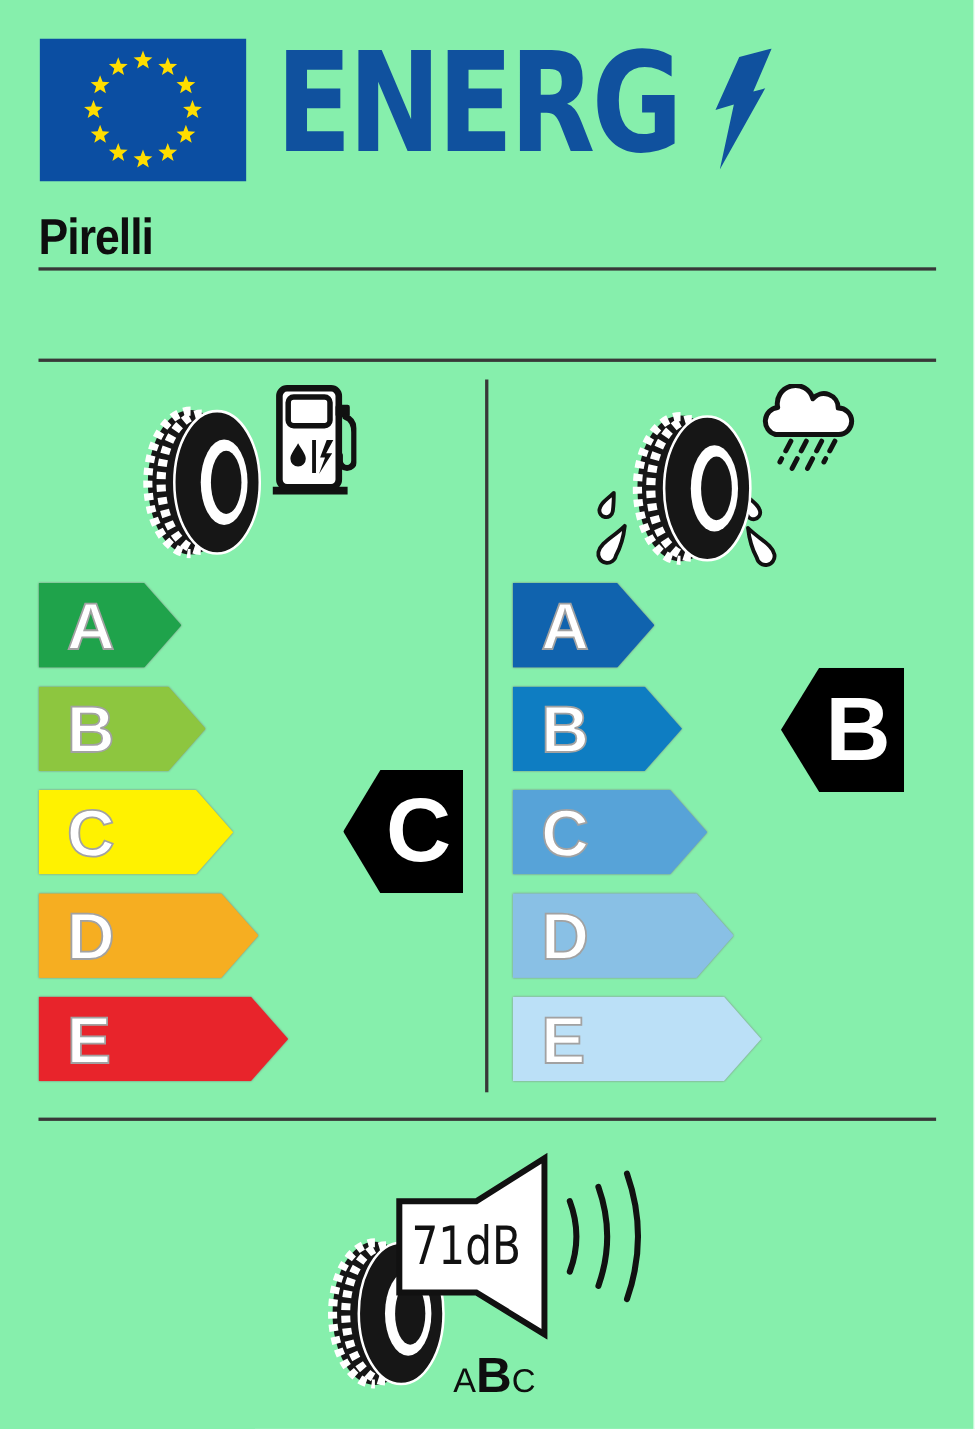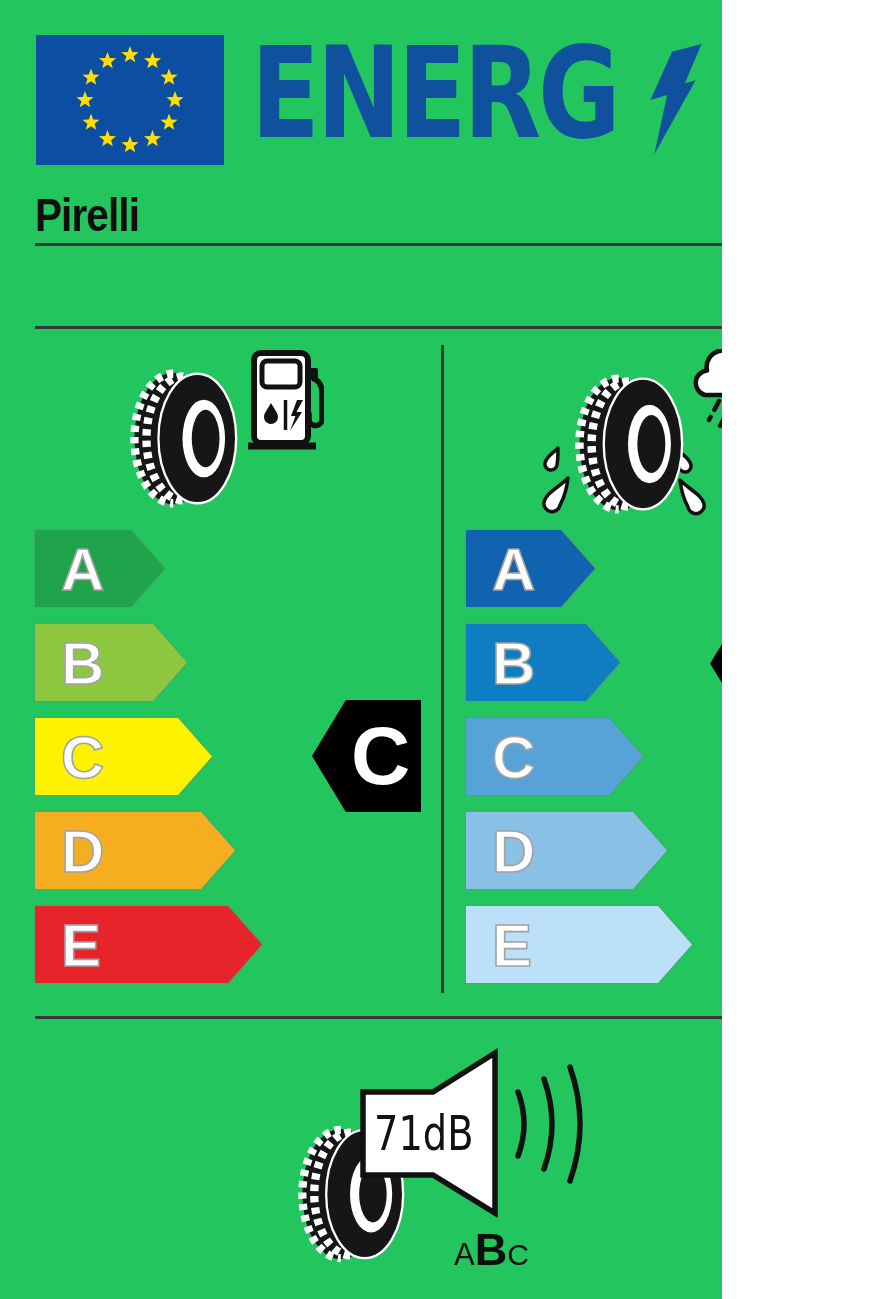--- a/index.html
+++ b/index.html
@@ -1,17 +1,17 @@
 <!DOCTYPE html>
 <html><head>
 <meta charset="utf-8">
 <style>
   html,body{margin:0;padding:0;background:#fff;}
   .label{
-    position:relative;width:722px;height:1299px;background:#22c55e;overflow:hidden;
+    position:relative;width:885px;height:1299px;background:#86efac;overflow:hidden;
     font-family:"Liberation Sans", sans-serif;
   }
   
   .eu-flag{position:absolute;left:36px;top:35px;width:188px;height:130px;}
   .logo-text{
     position:absolute;left:251px;top:36px;height:116px;line-height:116px;
     font-family:"DejaVu Sans", sans-serif;font-weight:bold;font-size:126px;
     letter-spacing:-4px;transform:scaleX(0.80);transform-origin:left center;
     white-space:nowrap;
   }
@@ -46,21 +46,21 @@
 
   
   .icon{position:absolute;}
 
   
   .db-text{
     position:absolute;left:374px;top:1105px;font-family:"DejaVu Sans", sans-serif;
     font-size:48px;color:#111;transform:scaleX(0.80);transform-origin:left top;
     white-space:nowrap;z-index:6;
   }
-  .abc{position:absolute;left:412px;top:1224px;white-space:nowrap;z-index:6;color:#0e0e0e;margin-left:42px;}
+  .abc{position:absolute;left:412px;top:1224px;white-space:nowrap;z-index:6;color:#0e0e0e;}
   .abc .n-a{font-size:31px;}
   .abc .n-b{font-size:45px;font-weight:bold;letter-spacing:0;}
   .abc .n-c{font-size:30px;}
   .z5{z-index:5;}
   .z4{z-index:4;}
 </style>
 </head>
 <body>
 
 <div class="label">

